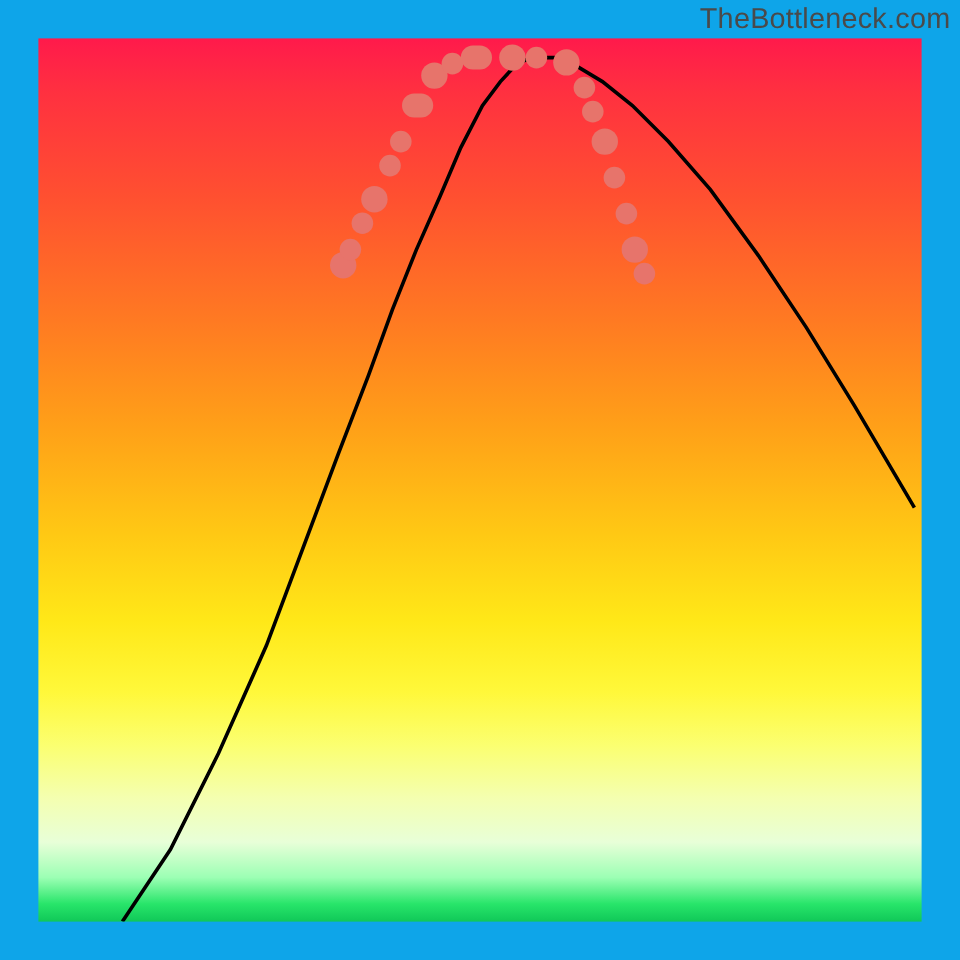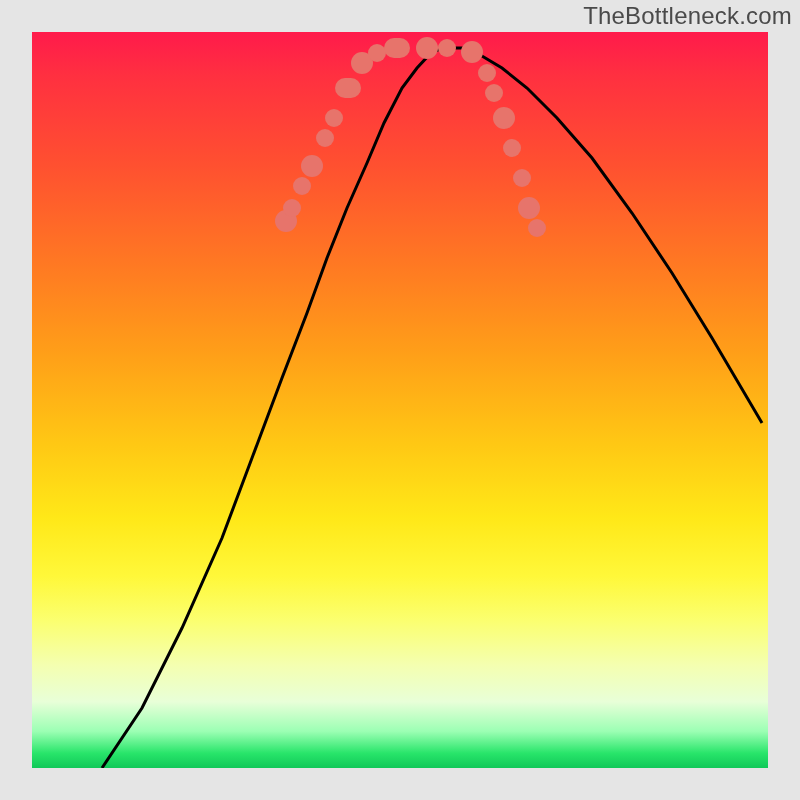--- a/index.html
+++ b/index.html
@@ -8,21 +8,21 @@
     width: 800px;
     height: 800px;
     background: #000;
     font-family: Arial, Helvetica, sans-serif;
     overflow: hidden;
   }
   .frame {
     position: relative;
     width: 800px;
     height: 800px;
-    background: #e5e5e5;
+    background: #0ea5e9;
   }
   .plot {
     position: absolute;
     left: 32px;
     top: 32px;
     width: 736px;
     height: 736px;
     background: linear-gradient(to bottom,
       #ff1a4b 0%,
       #ff3040 6%,

